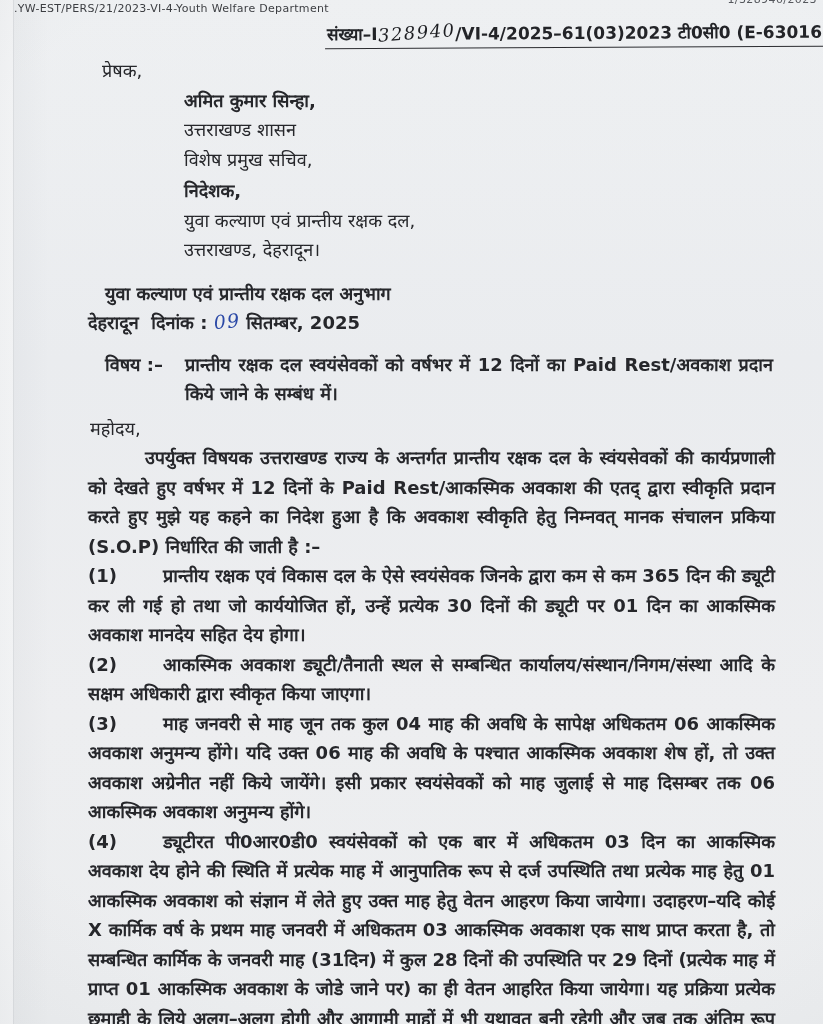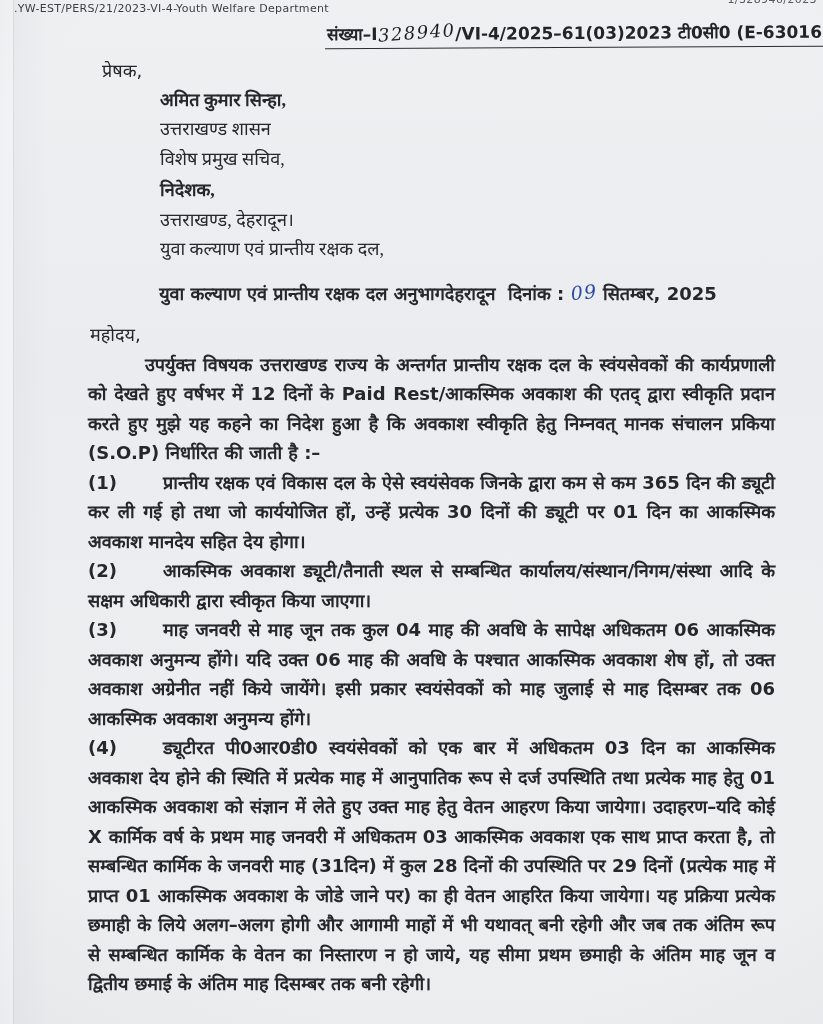--- a/index.html
+++ b/index.html
@@ -51,25 +51,25 @@
     font-family:"DejaVu Serif", serif;
     font-style:italic; letter-spacing:1px;
     display:inline-block; transform:rotate(-6deg) translateY(-1px);
     color:#2b49a6; font-size:19px; font-weight:normal;
   }
   .content {
     position:absolute; left:88px; top:56px; width:687px;
     font-size:18px; line-height:29.5px;
   }
   .block-label { margin-left:14px; }
-  .indent-block { margin-left:72px;font-family:Liberation Serif, serif; }
+  .indent-block { margin-left:96px; }
   .bold { font-weight:bold; }
   .section-row {
-    display:flex; justify-content:center;
-    font-weight:bold; margin:14px 0 12px 0;
+    display:flex; justify-content:space-between;
+    font-weight:bold; margin:14px 0 12px 0;flex-direction:column;
   }
   .section-left { margin-left:17px; white-space:nowrap; }
   .section-right { margin-right:4px; white-space:nowrap; }
   .subject-row { display:flex; font-weight:bold; margin-bottom:3px; }
   .subject-label { margin-left:17px; width:80px; flex:none; }
   .subject-text { width:588px; text-align:justify; }
   .salutation { margin:5px 0 0 2px; }
   .para {
     margin:0; text-align:justify; text-justify:inter-word;font-weight:bold;
   }
@@ -99,34 +99,38 @@
     <div class="indent-block">
       <div class="bold">अमित कुमार सिन्हा,</div>
       <div>उत्तराखण्ड शासन</div>
       <div>विशेष प्रमुख सचिव,</div>
     </div>
 
     <div class="sender-gap"></div>
 
     <div class="indent-block">
       <div class="bold">निदेशक,</div>
+      <div>युवा कल्याण एवं प्रान्तीय रक्षक दल,</div>
       <div>उत्तराखण्ड, देहरादून।</div>
-      <div>युवा कल्याण एवं प्रान्तीय रक्षक दल,</div>
     </div>
 
     <div class="section-row">
       <span class="section-left">युवा कल्याण एवं प्रान्तीय रक्षक दल अनुभाग</span>
       <span class="section-right">
         <span>देहरादून</span>&nbsp;
         <span>दिनांक :</span>
         <span class="hand-blue">09</span>
         <span>सितम्बर, 2025</span>
       </span>
     </div>
 
+    <div class="subject-row">
+      <span class="subject-label">विषय :–</span>
+      <span class="subject-text">प्रान्तीय रक्षक दल स्वयंसेवकों को वर्षभर में 12 दिनों का Paid Rest/अवकाश प्रदान किये जाने के सम्बंध में।</span>
+    </div>
 
     <div class="salutation">महोदय,</div>
 
     <p class="para intro">उपर्युक्त विषयक उत्तराखण्ड राज्य के अन्तर्गत प्रान्तीय रक्षक दल के स्वंयसेवकों की कार्यप्रणाली को देखते हुए वर्षभर में 12 दिनों के Paid Rest/आकस्मिक अवकाश की एतद् द्वारा स्वीकृति प्रदान करते हुए मुझे यह कहने का निदेश हुआ है कि अवकाश स्वीकृति हेतु निम्नवत् मानक संचालन प्रकिया (S.O.P) निर्धारित की जाती है :–</p>
 
     <p class="para"><span class="pt-num">(1)</span><span class="pt-gap"></span><span>प्रान्तीय रक्षक एवं विकास दल के ऐसे स्वयंसेवक जिनके द्वारा कम से कम 365 दिन की ड्यूटी कर ली गई हो तथा जो कार्ययोजित हों, उन्हें प्रत्येक 30 दिनों की ड्यूटी पर 01 दिन का आकस्मिक अवकाश मानदेय सहित देय होगा।</span></p>
 
     <p class="para"><span class="pt-num">(2)</span><span class="pt-gap"></span><span>आकस्मिक अवकाश ड्यूटी/तैनाती स्थल से सम्बन्धित कार्यालय/संस्थान/निगम/संस्था आदि के सक्षम अधिकारी द्वारा स्वीकृत किया जाएगा।</span></p>
 
     <p class="para"><span class="pt-num">(3)</span><span class="pt-gap"></span><span>माह जनवरी से माह जून तक कुल 04 माह की अवधि के सापेक्ष अधिकतम 06 आकस्मिक अवकाश अनुमन्य होंगे। यदि उक्त 06 माह की अवधि के पश्चात आकस्मिक अवकाश शेष हों, तो उक्त अवकाश अग्रेनीत नहीं किये जायेंगे। इसी प्रकार स्वयंसेवकों को माह जुलाई से माह दिसम्बर तक 06 आकस्मिक अवकाश अनुमन्य होंगे।</span></p>

